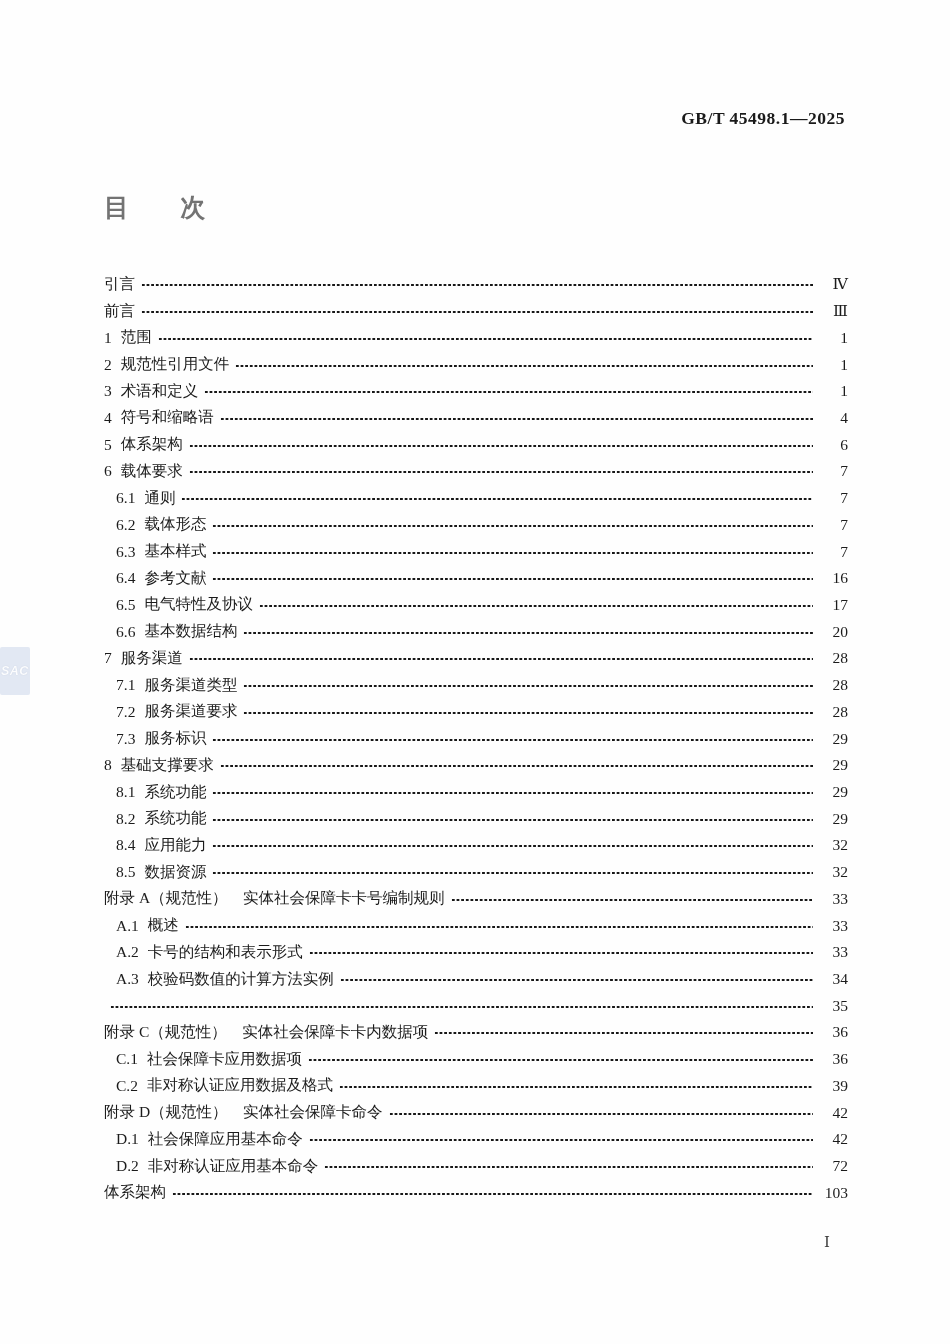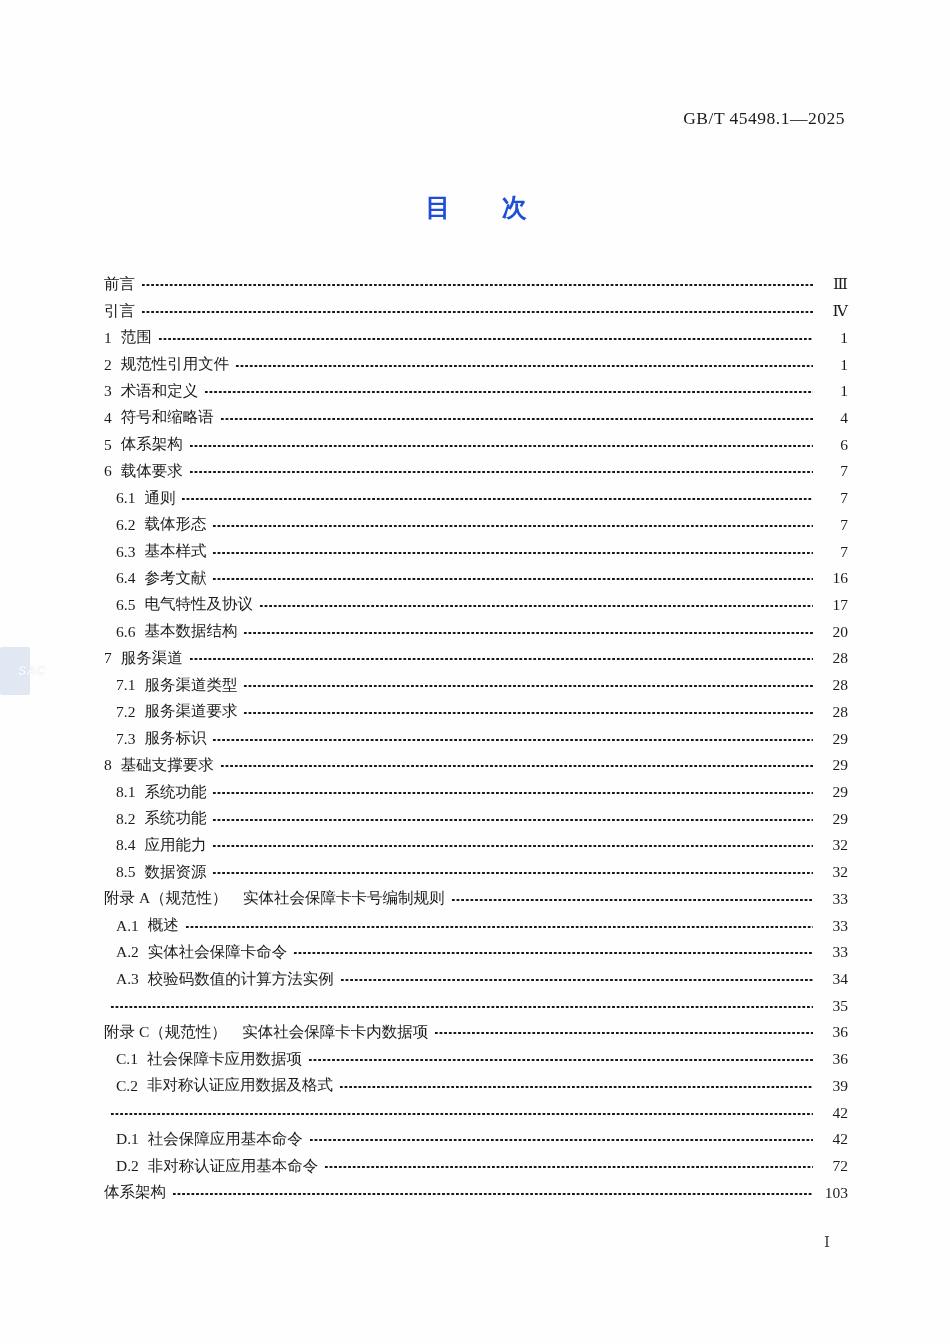--- a/index.html
+++ b/index.html
@@ -14,35 +14,35 @@
     background: #fefefe;
     overflow: hidden;
     font-family: "Liberation Serif", "DejaVu Serif", serif;
     color: #1b1b1b;
   }
   .doc-header {
     position: absolute;
     top: 108px;
     right: 105px;
     font-size: 17.5px;
-    font-weight: normal;
+    font-weight: bold;
     letter-spacing: 0.5px;
     color: #1a1a1a;
     font-family: "Liberation Serif", "DejaVu Serif", serif;
     margin-left: 44px;
   }
   .page-title {
     position: absolute;
     top: 191px;
     left: 104px;
     width: 744px;
-    text-align: center;
+    text-align: left;
     font-size: 25px;
     font-weight: bold;
-    color: #1d4ed8;
+    color: #737373;
     word-spacing: 45px;
   }
   .toc-list {
     position: absolute;
     top: 271px;
     left: 104px;
     width: 744px;
   }
   .toc-row {
     display: flex;
@@ -96,48 +96,48 @@
     justify-content: flex-start;
   }
   .watermark-text {
     font-family: "Liberation Sans", "DejaVu Sans", sans-serif;
     font-style: italic;
     font-weight: bold;
     font-size: 12.5px;
     color: rgba(255,255,255,0.95);
     text-shadow: 0 0 1px rgba(160,175,205,0.6);
     letter-spacing: 0.5px;
-    padding-left: 18px;
+    padding-left: 1px;
   }
 </style>
 </head>
 <body>
 
 <div class="page">
 
   <div class="doc-header">GB/T 45498.1—2025</div>
 
   <div class="page-title">目 次</div>
 
   <div class="watermark">
     <span class="watermark-text">SAC</span>
   </div>
 
   <div class="toc-list">
       <div class="toc-row level-0">
 
+      <span class="toc-label">引言</span>
+      <span class="toc-leader"></span>
+      <span class="toc-page">Ⅳ</span>
+    </div>
+      <div class="toc-row level-0">
+
       <span class="toc-label">前言</span>
       <span class="toc-leader"></span>
       <span class="toc-page">Ⅲ</span>
-    </div>
-      <div class="toc-row level-0">
-
-      <span class="toc-label">引言</span>
-      <span class="toc-leader"></span>
-      <span class="toc-page">Ⅳ</span>
     </div>
       <div class="toc-row level-0">
       <span class="toc-num">1</span>
       <span class="toc-label">范围</span>
       <span class="toc-leader"></span>
       <span class="toc-page">1</span>
     </div>
       <div class="toc-row level-0">
       <span class="toc-num">2</span>
       <span class="toc-label">规范性引用文件</span>
@@ -265,21 +265,21 @@
       <span class="toc-page">33</span>
     </div>
       <div class="toc-row level-1">
       <span class="toc-num">A.1</span>
       <span class="toc-label">概述</span>
       <span class="toc-leader"></span>
       <span class="toc-page">33</span>
     </div>
       <div class="toc-row level-1">
       <span class="toc-num">A.2</span>
-      <span class="toc-label">实体社会保障卡命令</span>
+      <span class="toc-label">卡号的结构和表示形式</span>
       <span class="toc-leader"></span>
       <span class="toc-page">33</span>
     </div>
       <div class="toc-row level-1">
       <span class="toc-num">A.3</span>
       <span class="toc-label">校验码数值的计算方法实例</span>
       <span class="toc-leader"></span>
       <span class="toc-page">34</span>
     </div>
       <div class="toc-row level-0">
@@ -300,20 +300,21 @@
       <span class="toc-page">36</span>
     </div>
       <div class="toc-row level-1">
       <span class="toc-num">C.2</span>
       <span class="toc-label">非对称认证应用数据及格式</span>
       <span class="toc-leader"></span>
       <span class="toc-page">39</span>
     </div>
       <div class="toc-row level-0">
 
+      <span class="toc-label">附录 D（规范性）　实体社会保障卡命令</span>
       <span class="toc-leader"></span>
       <span class="toc-page">42</span>
     </div>
       <div class="toc-row level-1">
       <span class="toc-num">D.1</span>
       <span class="toc-label">社会保障应用基本命令</span>
       <span class="toc-leader"></span>
       <span class="toc-page">42</span>
     </div>
       <div class="toc-row level-1">

